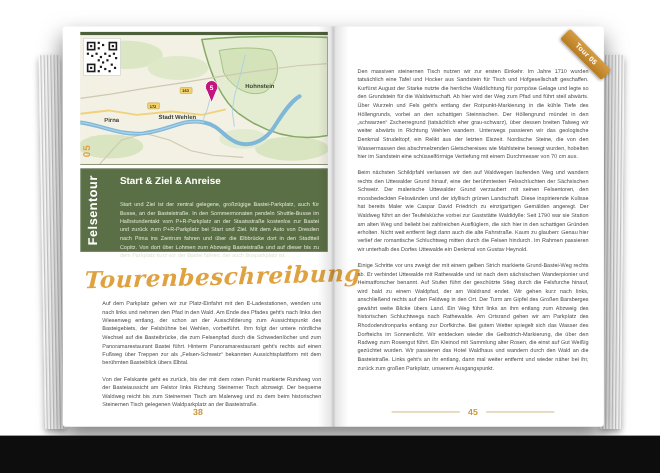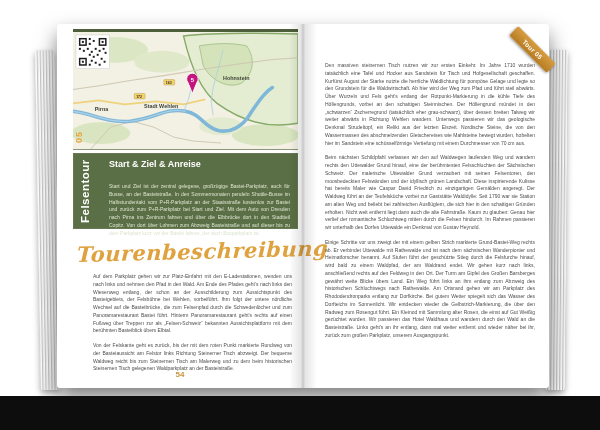--- a/index.html
+++ b/index.html
@@ -175,30 +175,35 @@
         <p>Start und Ziel ist der zentral gelegene, großzügige Bastei-Parkplatz, auch für Busse, an der Basteistraße. In den Sommermonaten pendeln Shuttle-Busse im Halbstundentakt vom P+R-Parkplatz an der Staatsstraße kostenlos zur Bastei und zurück zum P+R-Parkplatz bei Start und Ziel. Mit dem Auto von Dresden nach Pirna ins Zentrum fahren und über die Elbbrücke dort in den Stadtteil Copitz. Von dort über Lohmen zum Abzweig Basteistraße und auf dieser bis zu dem Parkplatz kurz vor der Bastei fahren, der auch Busparkplatz ist.</p>
       </div>
 
       <div class="script-heading">Tourenbeschreibung</div>
 
       <div class="bodytext">
         <p>Auf dem Parkplatz gehen wir zur Platz-Einfahrt mit den E-Ladestationen, wenden uns nach links und nehmen den Pfad in den Wald. Am Ende des Pfades geht's nach links den Wiesenweg entlang, der schon an der Ausschilderung zum Aussichtspunkt des Basteigebiets, der Felsbühne bei Wehlen, vorbeiführt. Ihm folgt der untere nördliche Wechsel auf die Basteibrücke, die zum Felsenpfad durch die Schwedenlöcher und zum Panoramarestaurant Bastei führt. Hinterm Panoramarestaurant geht's rechts auf einen Fußweg über Treppen zur als „Felsen-Schweiz“ bekannten Aussichtsplattform mit dem berühmten Basteiblick übers Elbtal.</p>
         <p>Von der Felskante geht es zurück, bis der mit dem roten Punkt markierte Rundweg von der Basteiaussicht am Felstor links Richtung Steinerner Tisch abzweigt. Der bequeme Waldweg reicht bis zum Steinernen Tisch am Malerweg und zu dem beim historischen Steinernen Tisch gelegenen Waldparkplatz an der Basteistraße.</p>
       </div>
 
-      <div class="folio">54</div>
+      <div class="folio">38</div>
     </div>
 
     <div class="page right">
       <div class="tour-tab">Tour 05</div>
 
       <div class="textcol">
         <p>Den massiven steinernen Tisch nutzen wir zur ersten Einkehr. Im Jahre 1710 wurden tatsächlich eine Tafel und Hocker aus Sandstein für Tisch und Hofgesellschaft geschaffen. Kurfürst August der Starke nutzte die herrliche Waldlichtung für pompöse Gelage und legte so den Grundstein für die Waldwirtschaft. Ab hier wird der Weg zum Pfad und führt steil abwärts. Über Wurzeln und Fels geht's entlang der Rotpunkt-Markierung in die kühle Tiefe des Höllengrunds, vorbei an den schattigen Steinnischen. Der Höllengrund mündet in den „schwarzen“ Zscherregrund (tatsächlich eher grau-schwarz), über dessen breiten Talweg wir weiter abwärts in Richtung Wehlen wandern. Unterwegs passieren wir das geologische Denkmal Strudeltopf, ein Relikt aus der letzten Eiszeit. Nordische Steine, die von den Wassermassen des abschmelzenden Gletschereises wie Mahlsteine bewegt wurden, hobelten hier im Sandstein eine schüsselförmige Vertiefung mit einem Durchmesser von 70 cm aus.</p>
         <p>Beim nächsten Schildpfahl verlassen wir den auf Waldwegen laufenden Weg und wandern rechts den Uttewalder Grund hinauf, eine der berühmtesten Felsschluchten der Sächsischen Schweiz. Der malerische Uttewalder Grund verzaubert mit seinen Felsentoren, den moosbedeckten Felswänden und der idyllisch grünen Landschaft. Diese inspirierende Kulisse hat bereits Maler wie Caspar David Friedrich zu einzigartigen Gemälden angeregt. Der Waldweg führt an der Teufelsküche vorbei zur Gaststätte Waldidylle: Seit 1790 war sie Station am alten Weg und beliebt bei zahlreichen Ausflüglern, die sich hier in den schattigen Gründen erholten. Nicht weit entfernt liegt dann auch die alte Fahrstraße. Kaum zu glauben: Genau hier verlief der romantische Schluchtweg mitten durch die Felsen hindurch. Im Rahmen passieren wir unterhalb des Dorfes Uttewalde ein Denkmal von Gustav Heynold.</p>
         <p>Einige Schritte vor uns zweigt der mit einem gelben Strich markierte Grund-Bastei-Weg rechts ab. Er verbindet Uttewalde mit Rathewalde und ist nach dem sächsischen Wanderpionier und Heimatforscher benannt. Auf Stufen führt der geschützte Stieg durch die Felsfurche hinauf, wird bald zu einem Waldpfad, der am Waldrand endet. Wir gehen kurz nach links, anschließend rechts auf den Feldweg in den Ort. Der Turm am Gipfel des Großen Barsberges gewährt weite Blicke übers Land. Ein Weg führt links an ihm entlang zum Abzweig des historischen Schluchtwegs nach Rathewalde. Am Ortsrand gehen wir am Parkplatz des Rhododendronparks entlang zur Dorfkirche. Bei gutem Wetter spiegelt sich das Wasser des Dorfteichs im Sonnenlicht. Wir entdecken wieder die Gelbstrich-Markierung, die über den Radweg zum Rosengut führt. Ein Kleinod mit Sammlung alter Rosen, die einst auf Gut Weißig gezüchtet wurden. Wir passieren das Hotel Waldhaus und wandern durch den Wald an die Basteistraße. Links geht's an ihr entlang, dann mal weiter entfernt und wieder näher bei ihr, zurück zum großen Parkplatz, unserem Ausgangspunkt.</p>
       </div>
 
+      <div class="folio-ruled">
+        <span class="rule"></span>
+        <span>45</span>
+        <span class="rule"></span>
+      </div>
     </div>
 
   </div>
 </div>
 
 <div class="black-band"></div>
 
 </body></html>

